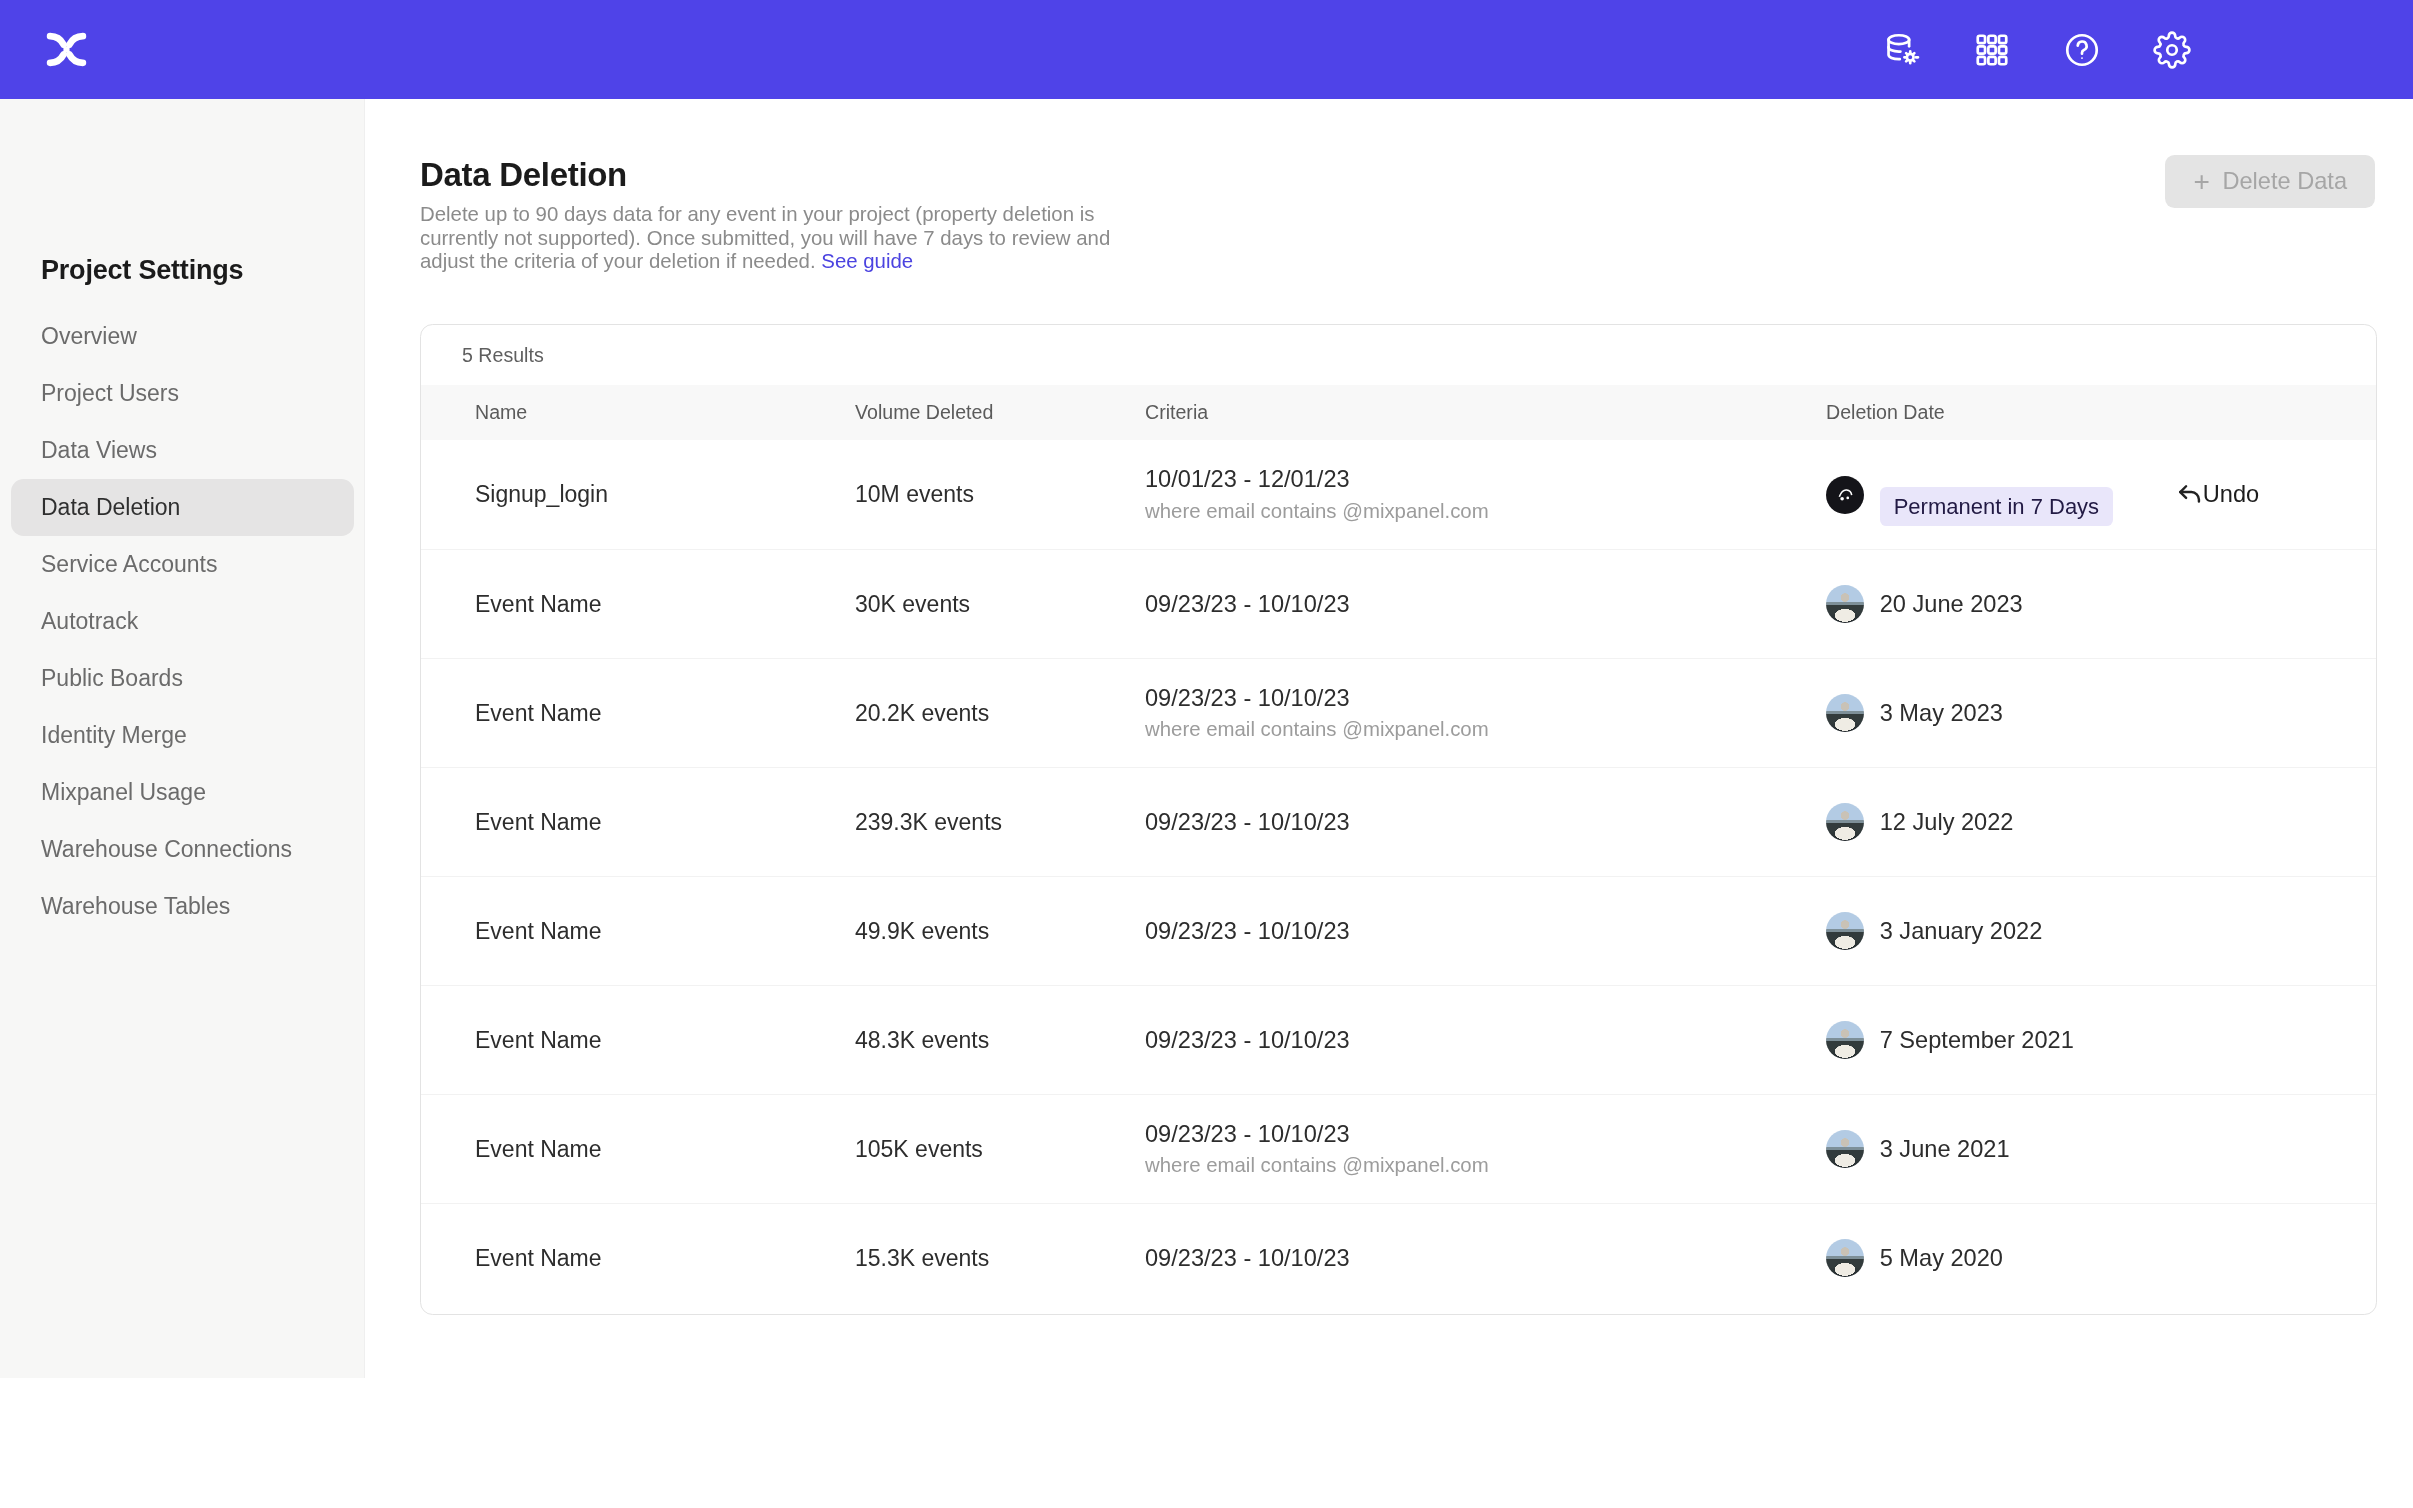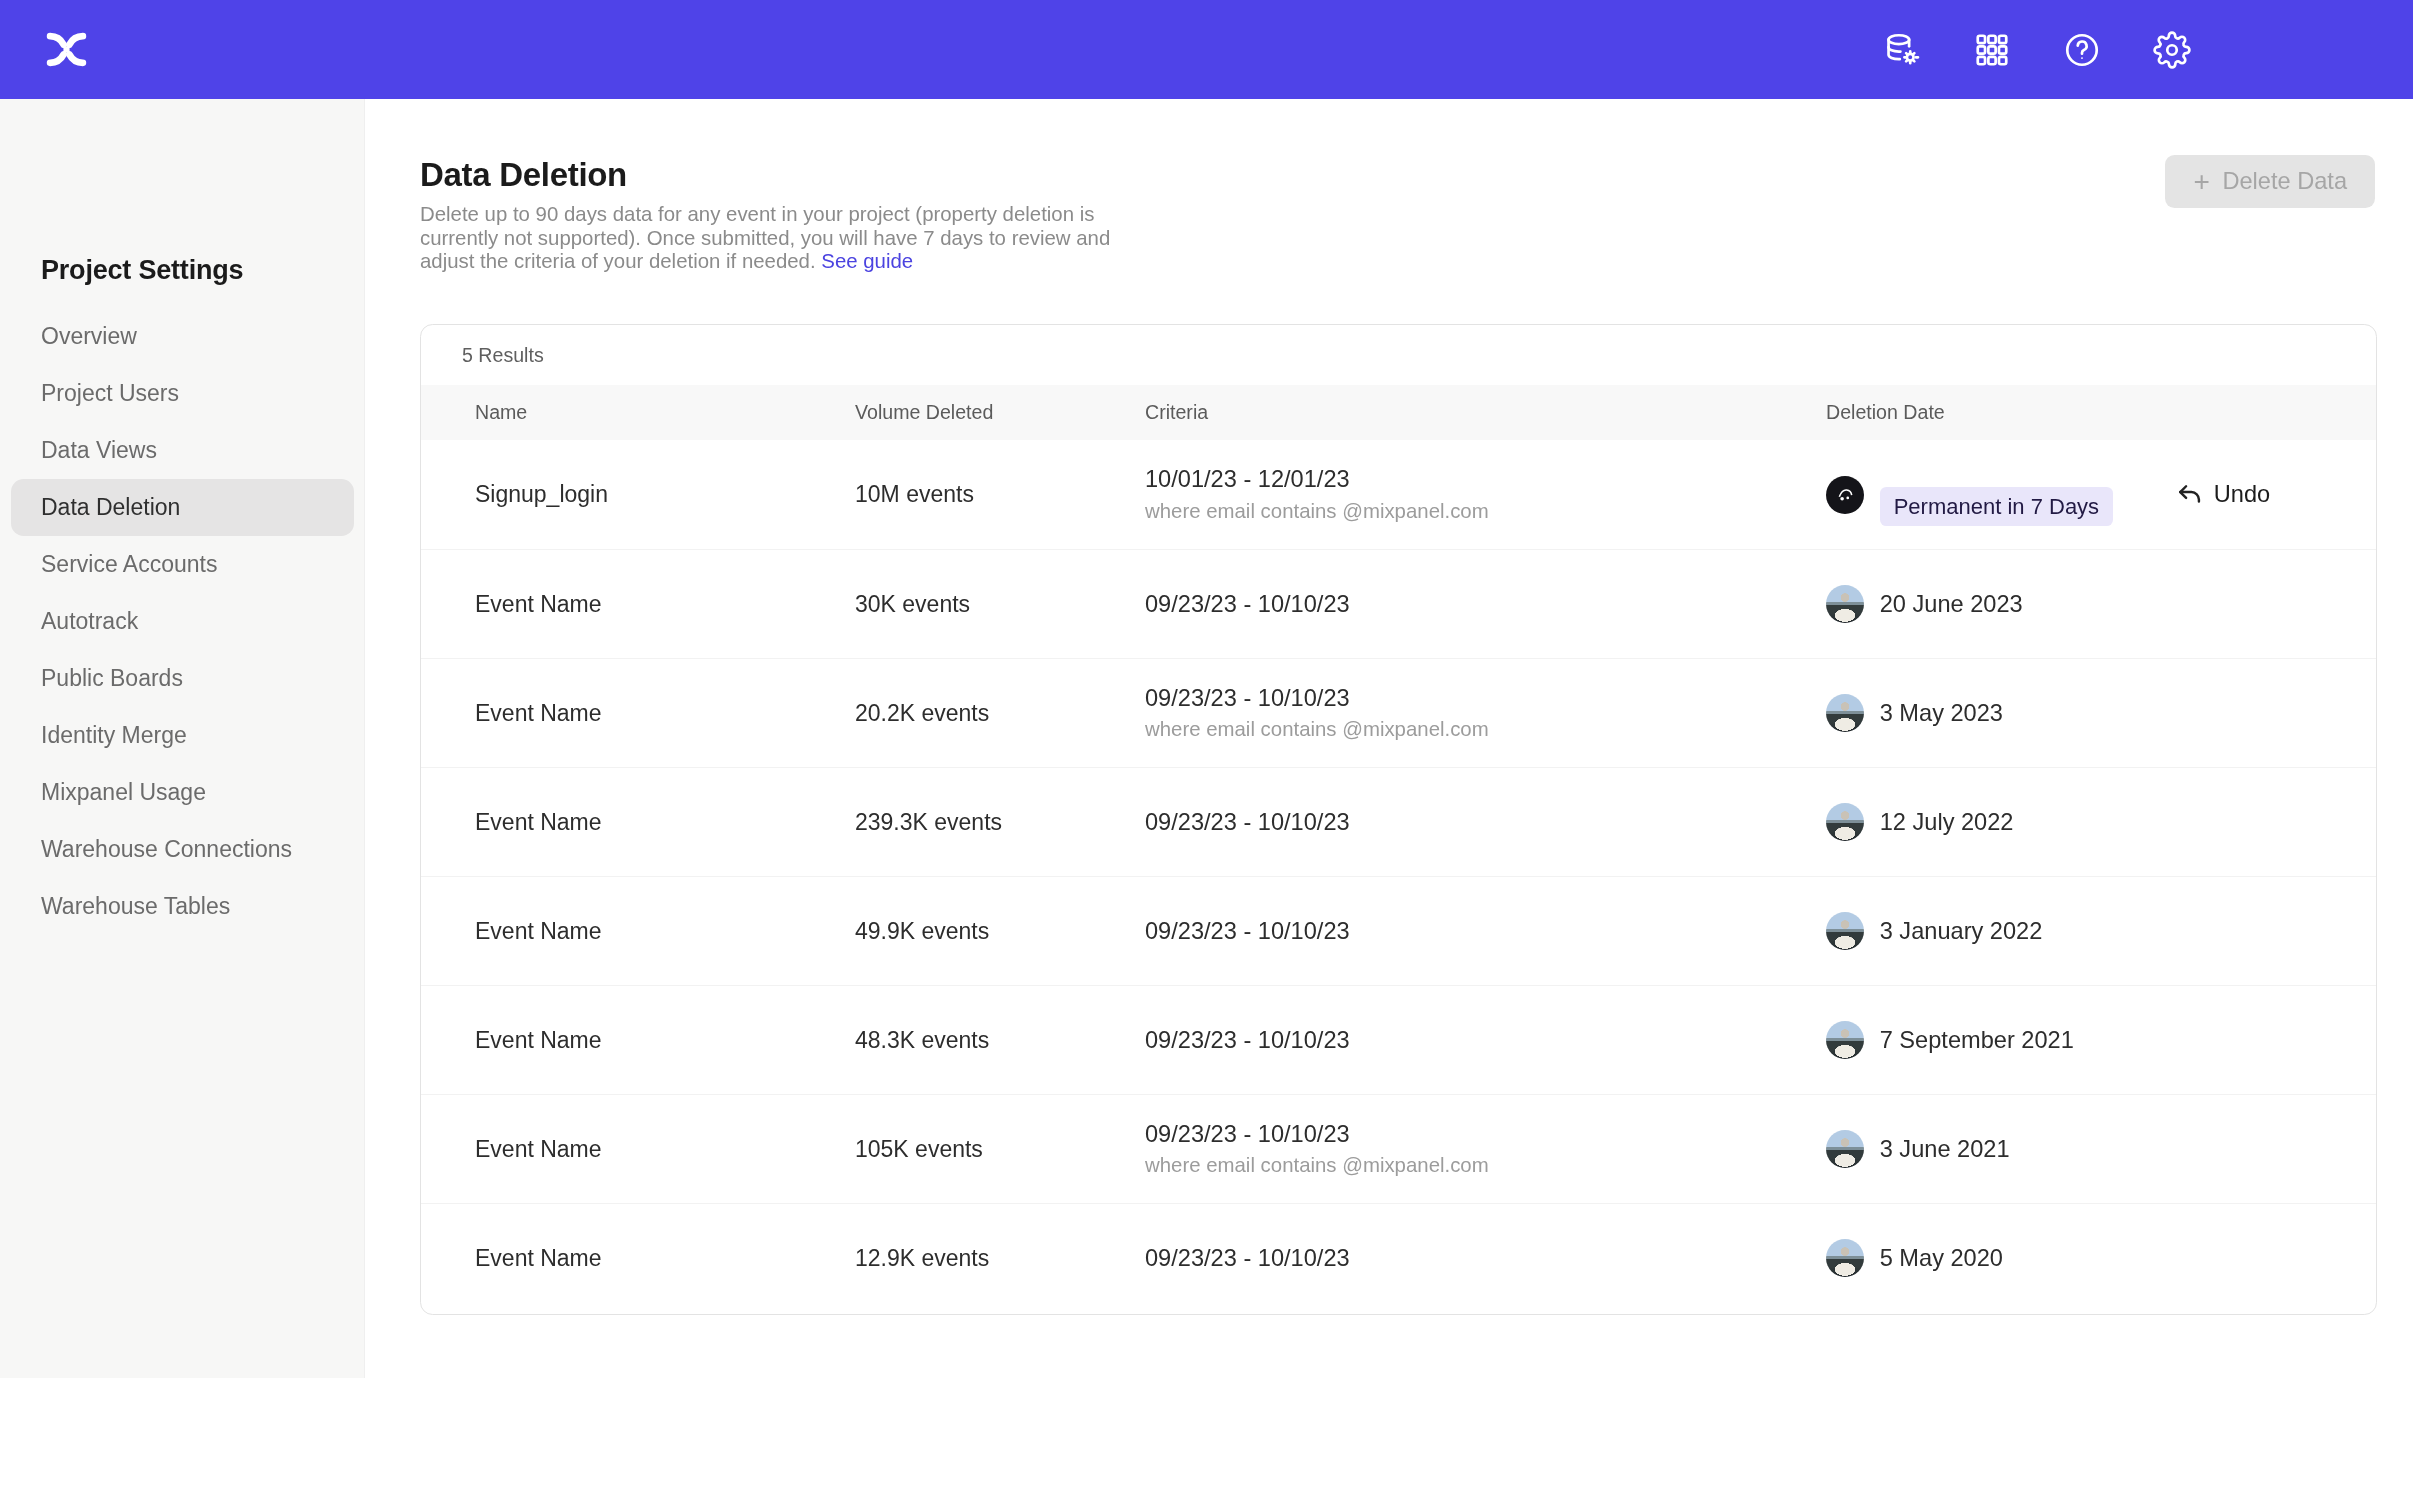--- a/index.html
+++ b/index.html
@@ -62,21 +62,21 @@
   .avatar[data-kind="dark"] { background:#141419; }
   .avatar[data-kind="dark"] svg { width:27px; height:27px; }
   .avatar[data-kind="photo"] { background:
     radial-gradient(circle at 50% 33%, #c9c2b6 0 13%, rgba(0,0,0,0) 14%),
     radial-gradient(ellipse 44% 28% at 50% 80%, #efece4 0 60%, rgba(0,0,0,0) 61%),
     linear-gradient(180deg, #b3cbe4 0 44%, #7d8f98 44% 52%, #323b3c 52% 74%, #20262a 100%); }
   .badge { font-size:22px; padding:6.3px 14px; border-radius:6.3px;
     background:#E9E6FA; color:#221A44; white-space:nowrap;margin-top:24px; }
   .badge:empty { display:none; }
   .date-text { font-size:23.6px; color:#2d2d2d; white-space:nowrap; }
-  .undo-btn { display:flex; align-items:center; gap:11px; margin-left:46px;
+  .undo-btn { display:flex; align-items:center; margin-left:46px;
     font-size:23.6px; color:#1d1d1d; cursor:pointer; background:none; border:none;
     font-family:inherit; }
   .undo-btn svg { width:28px; height:28px; }
 </style>
 </head>
 <body>
 
 <header class="topbar">
   <div class="logo">
     <svg viewBox="0 0 40 40" fill="none" stroke="#ffffff" stroke-width="6.5" stroke-linecap="round">
@@ -262,21 +262,21 @@
         <div class="crit-sub">where email contains @mixpanel.com</div>
       </div>
       <div class="cell-del">
         <span class="avatar" data-kind="photo"></span>
         <span class="date-text">3 June 2021</span>
       </div>
     </div>
 
     <div class="trow">
       <div class="cell-name">Event Name</div>
-      <div class="cell-vol">12.9K events</div>
+      <div class="cell-vol">15.3K events</div>
       <div class="cell-crit">
         <div class="crit-main">09/23/23 - 10/10/23</div>
 
       </div>
       <div class="cell-del">
         <span class="avatar" data-kind="photo"></span>
         <span class="date-text">5 May 2020</span>
       </div>
     </div>
 

